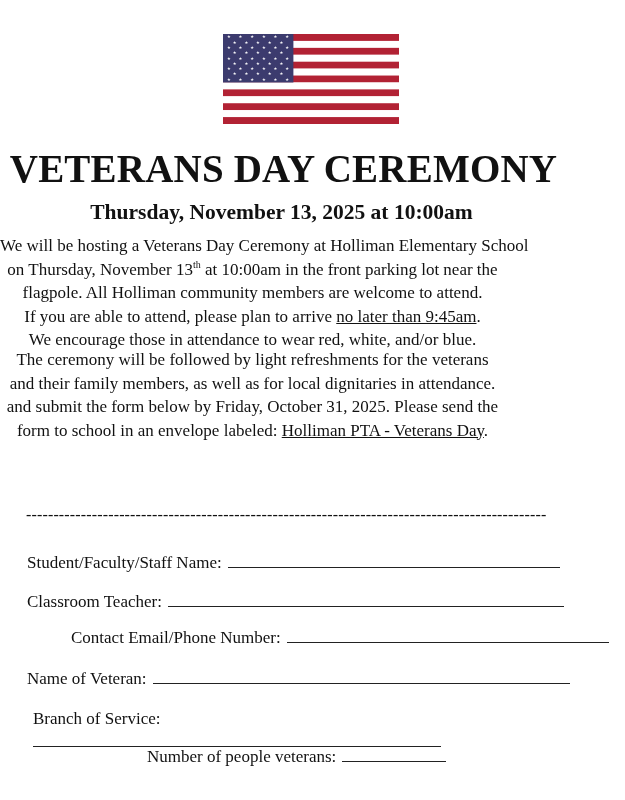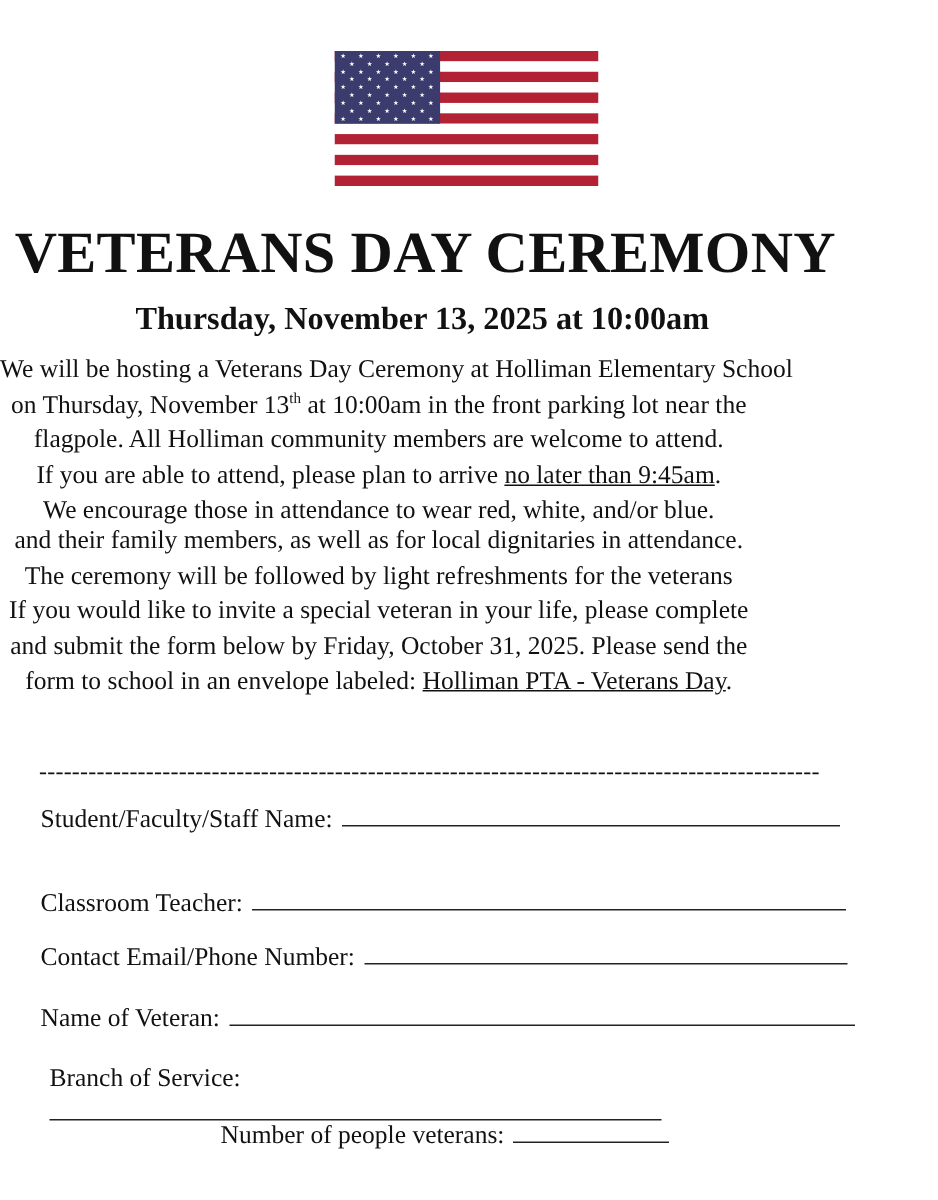--- a/index.html
+++ b/index.html
@@ -9,23 +9,23 @@
   .subtitle { position: absolute; left: 0; width: 563px; top: 198px; text-align: center; font-weight: bold; font-size: 21.5px; line-height: 28px; }
   .para { position: absolute; left: 0; width: 505px; text-align: center; font-size: 17px; line-height: 23.5px; }
   .p1 { top: 234px; }
   .p2 { top: 348px; }
   .line { display: block; white-space: nowrap; }
   .u { text-decoration: underline; }
   sup { font-size: 10px; line-height: 0; vertical-align: super; }
   .divider { position: absolute; left: 26px; top: 505px; width: 570px; white-space: nowrap; overflow: hidden; font-size: 16px; letter-spacing: 0.15px; line-height: 20px; }
   .field { position: absolute; left: 27px; font-size: 17px; line-height: 22px; white-space: nowrap; display: flex; align-items: baseline; }
   .field .blank { display: inline-block; border-bottom: 1.2px solid #222; height: 16px; margin-left: 6px; }
-  .f1 { top: 534px; justify-content: flex-end; } .f1 .blank { width: 332px; }
+  .f1 { top: 551px; justify-content: flex-end; } .f1 .blank { width: 332px; }
   .f2 { top: 590px; justify-content: center; } .f2 .blank { width: 396px; }
-  .f3 { top: 626px; } .f3 .blank { width: 322px; }
+  .f3 { top: 626px; margin-left: 44px; } .f3 .blank { width: 322px; }
   .f4 { top: 667px; justify-content: flex-end; } .f4 .blank { width: 417px; }
   .f5 { top: 708px; flex-direction: column; } .f5 .blank { width: 408px; }
   .f6 { top: 745px; left: 147px; } .f6 .blank { width: 104px; }
 </style>
 </head>
 <body>
 
 <svg class="flag" viewBox="0 0 190 100" preserveAspectRatio="none">
   <g id="stripes">
       <rect x="0" y="0" width="190" height="7.742307692307692" fill="#b22234"></rect>
@@ -102,23 +102,22 @@
 
 <div class="para p1">
   <span class="line">We will be hosting a Veterans Day Ceremony at Holliman Elementary School</span>
   <span class="line"><span>on Thursday, November 13</span><sup>th</sup><span> at 10:00am in the front parking lot near the</span></span>
   <span class="line">flagpole.  All Holliman community members are welcome to attend.</span>
   <span class="line"><span>If you are able to attend, please plan to arrive </span><span class="u">no later than 9:45am</span><span>.</span></span>
   <span class="line">We encourage those in attendance to wear red, white, and/or blue.</span>
 </div>
 
 <div class="para p2">
+  <span class="line">The ceremony will be followed by light refreshments for the veterans</span>
   <span class="line">and their family members, as well as for local dignitaries in attendance.</span>
-  <span class="line">The ceremony will be followed by light refreshments for the veterans</span>
-  <span class="line">If you would like to invite a special veteran in your life, please complete</span>
   <span class="line">and submit the form below by Friday, October 31, 2025.  Please send the</span>
   <span class="line"><span>form to school in an envelope labeled:  </span><span class="u">Holliman PTA - Veterans Day</span><span>.</span></span>
 </div>
 
 <div class="divider">-----------------------------------------------------------------------------------------------</div>
 
 <div class="field f1">
   <span>Student/Faculty/Staff Name:</span>
   <span class="blank"></span>
 </div>

